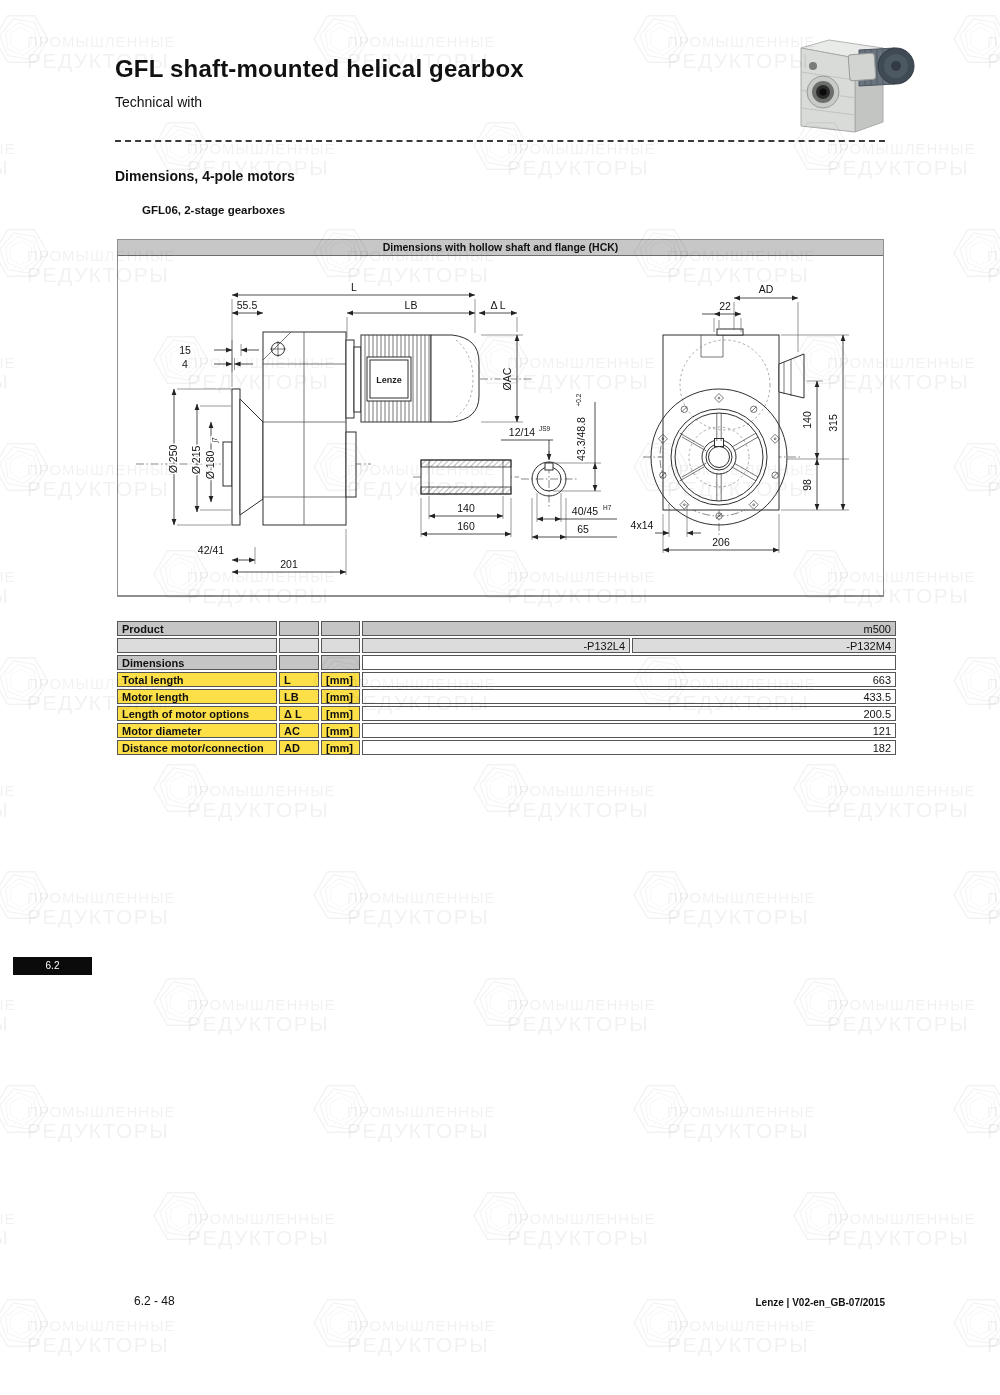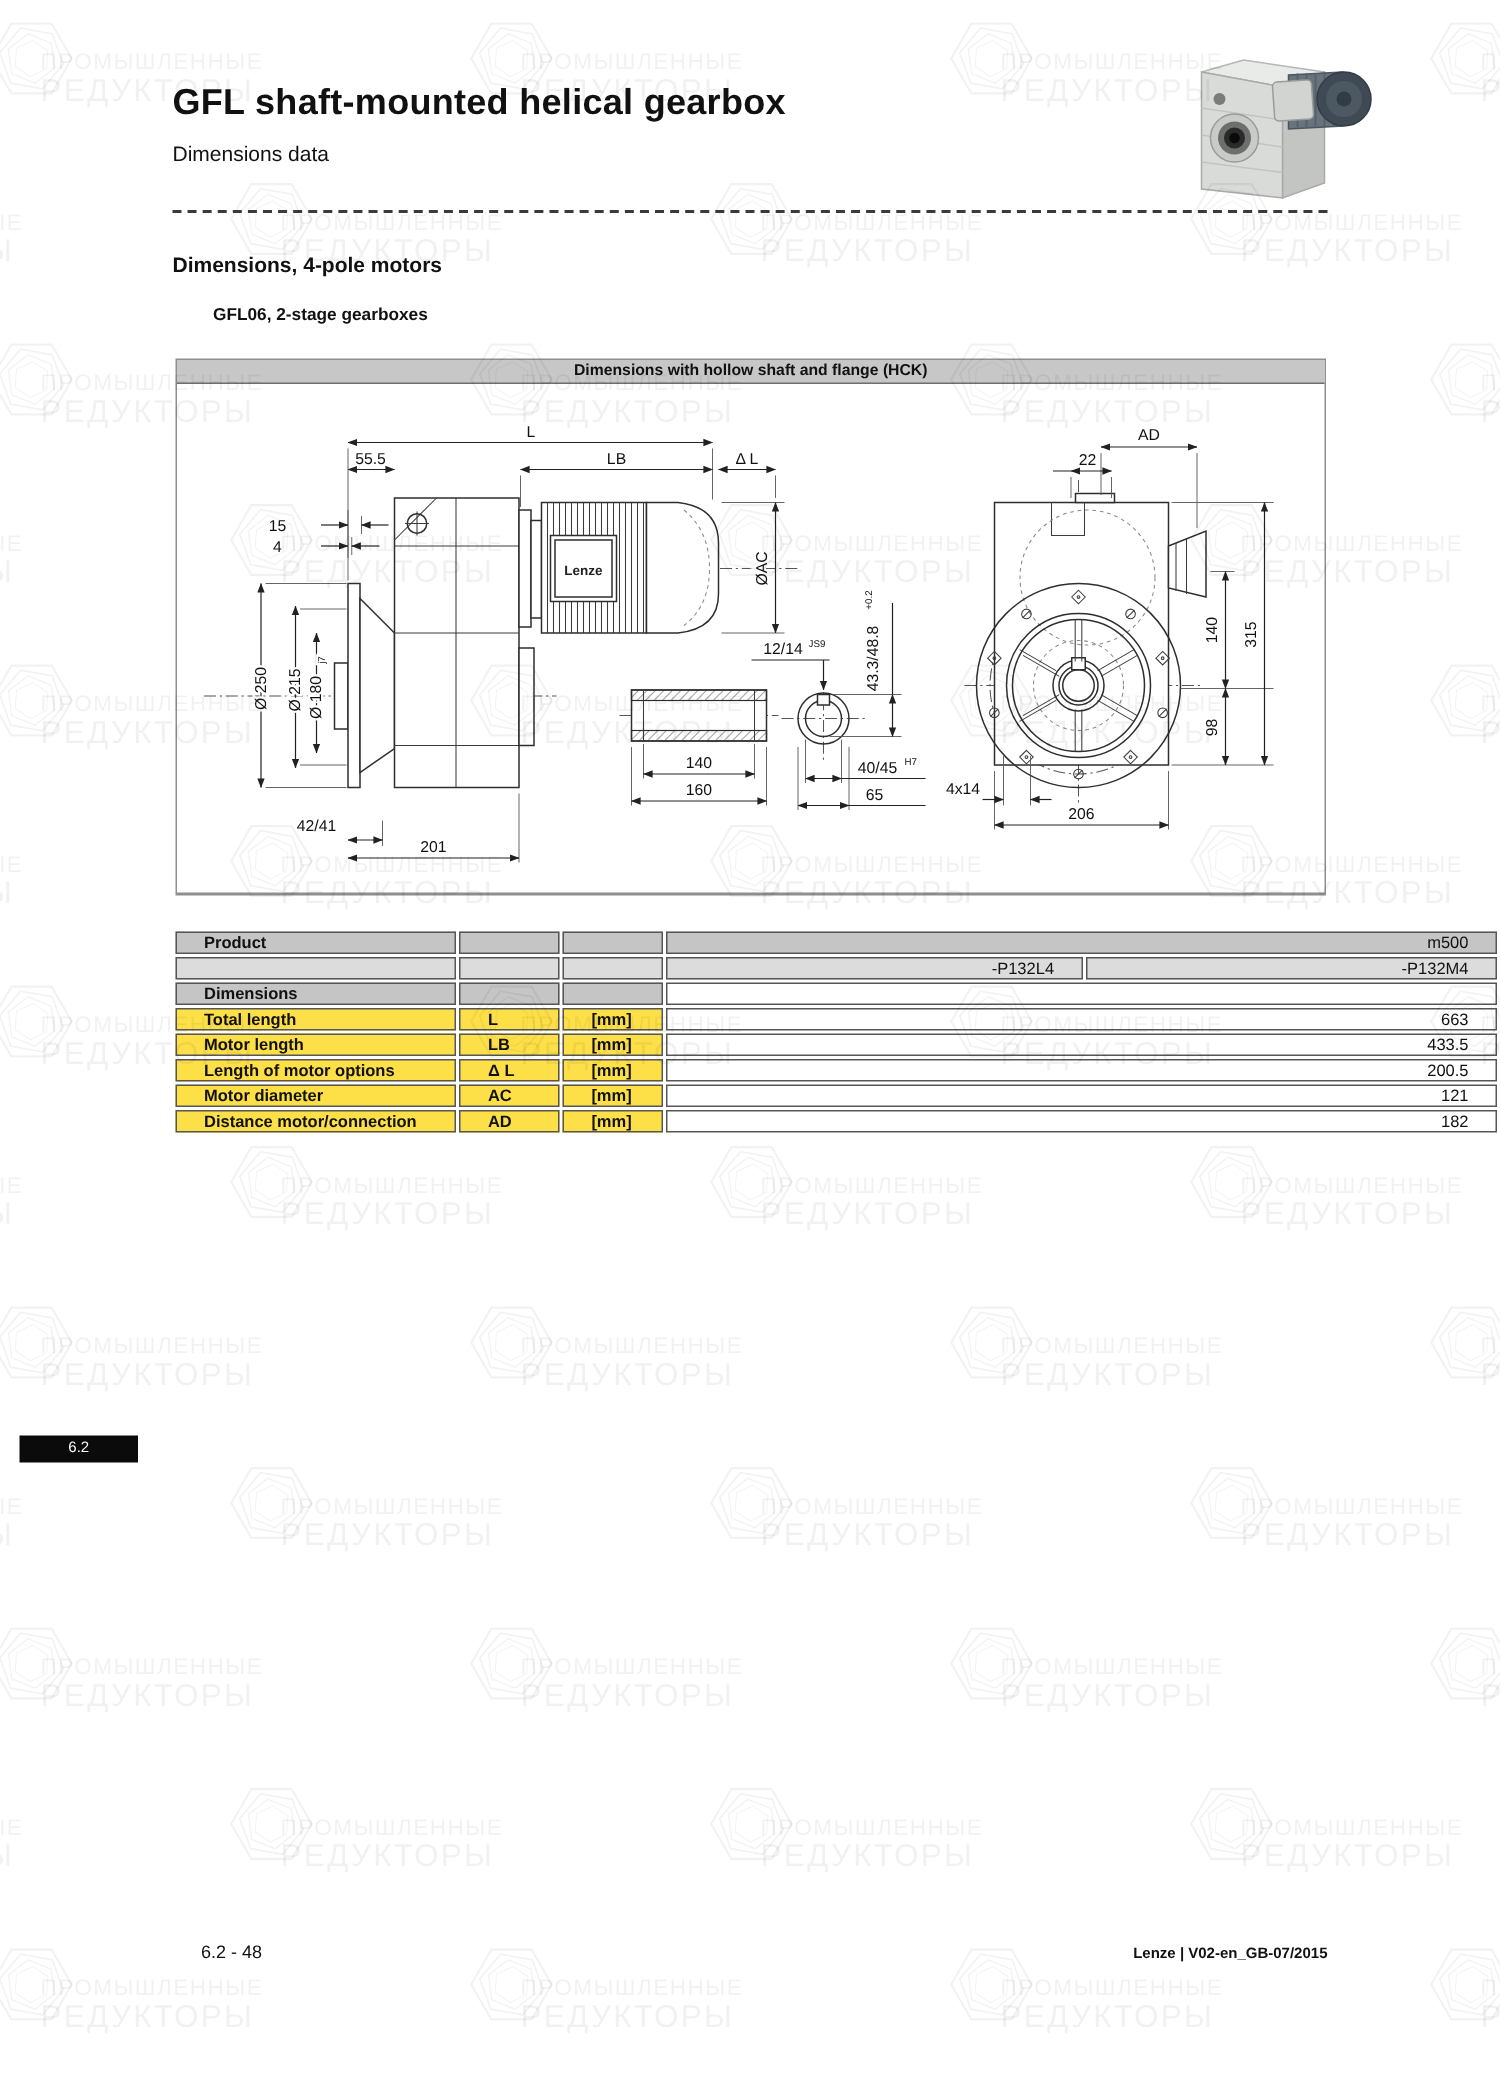--- a/index.html
+++ b/index.html
@@ -13,21 +13,21 @@
   #sect{left:115px;top:168px;font-size:14px;font-weight:700;}
   #subsect{left:115px;top:204px;font-size:11.5px;font-weight:700;margin-left:27px;}
   
   #dbox{left:117px;top:239px;width:767px;height:358px;border:1px solid #8f8f8f;
         border-bottom:2px solid #8f8f8f;box-sizing:border-box;background:#fff;}
   #dhead{height:15px;line-height:15px;background:#c7c7c7;border-bottom:1px solid #6e6e6e;
          text-align:center;font-size:10.5px;font-weight:700;color:#111;}
   
   #dimtable{left:115px;top:619px;}
   table{border-collapse:separate;border-spacing:2px;font-size:11px;}
-  td{border:1px solid #565656;height:13px;padding:0 18px;white-space:nowrap;}
+  td{border:1px solid #565656;height:13px;padding:0 4px;white-space:nowrap;}
   .c-lab{width:150px;} .c-sym{width:30px;} .c-unit{width:29px;}
   .c-v1{width:258px;} .c-v2{width:254px;}
   .g1{background:#c5c5c5;} .g2{background:#dcdcdc;} .g3{background:#fde047;}
   .wht{background:#fff;}
   .b{font-weight:700;} .ctr{text-align:right;}
   
   #tab{left:13px;top:957px;width:79px;height:18px;background:#0b0b0b;color:#fff;
        font-size:10px;text-align:center;line-height:18px;}
   #foot-l{left:115px;top:1294px;font-size:12px;margin-left:19px;}
   #foot-r{right:115px;top:1297px;font-size:10px;font-weight:700;}
@@ -49,21 +49,21 @@
   text.sup{font-family:"Liberation Sans",sans-serif;font-size:6.5px;fill:#111;}
   .halo{paint-order:stroke;stroke:#fff;stroke-width:3px;}
   text.brand{font-family:"Liberation Sans",sans-serif;font-size:9px;font-weight:700;fill:#222;}
 </style>
 </head>
 <body>
 
 <div id="page">
 
   <div class="abs" id="title">GFL shaft-mounted helical gearbox</div>
-  <div class="abs" id="subtitle">Dimensions data</div>
+  <div class="abs" id="subtitle">Technical with</div>
 
   <svg class="abs" style="left:783px;top:28px;" width="135" height="110" viewBox="0 0 135 110">
     <polygon points="18,20 46,12 100,20 72,30" fill="#e9ebe9" stroke="#b5b7b5" stroke-width="1"></polygon>
     <polygon points="72,30 100,20 100,94 72,104" fill="#c3c5c3" stroke="#a8aaa8" stroke-width="1"></polygon>
     <polygon points="18,20 72,30 72,104 18,98" fill="#d9dbd9" stroke="#a8aaa8" stroke-width="1"></polygon>
     <path d="M18,44 72,52 M18,62 72,70 M18,80 72,87" stroke="#c2c4c2" stroke-width="1" fill="none"></path>
     <circle cx="40" cy="64" r="16" fill="#c9cbc9" stroke="#9a9c9a"></circle>
     <circle cx="40" cy="64" r="11" fill="#6d6f6d"></circle>
     <circle cx="40" cy="64" r="7" fill="#2a2a2a"></circle>
     <circle cx="40" cy="64" r="3.5" fill="#0a0a0a"></circle>

